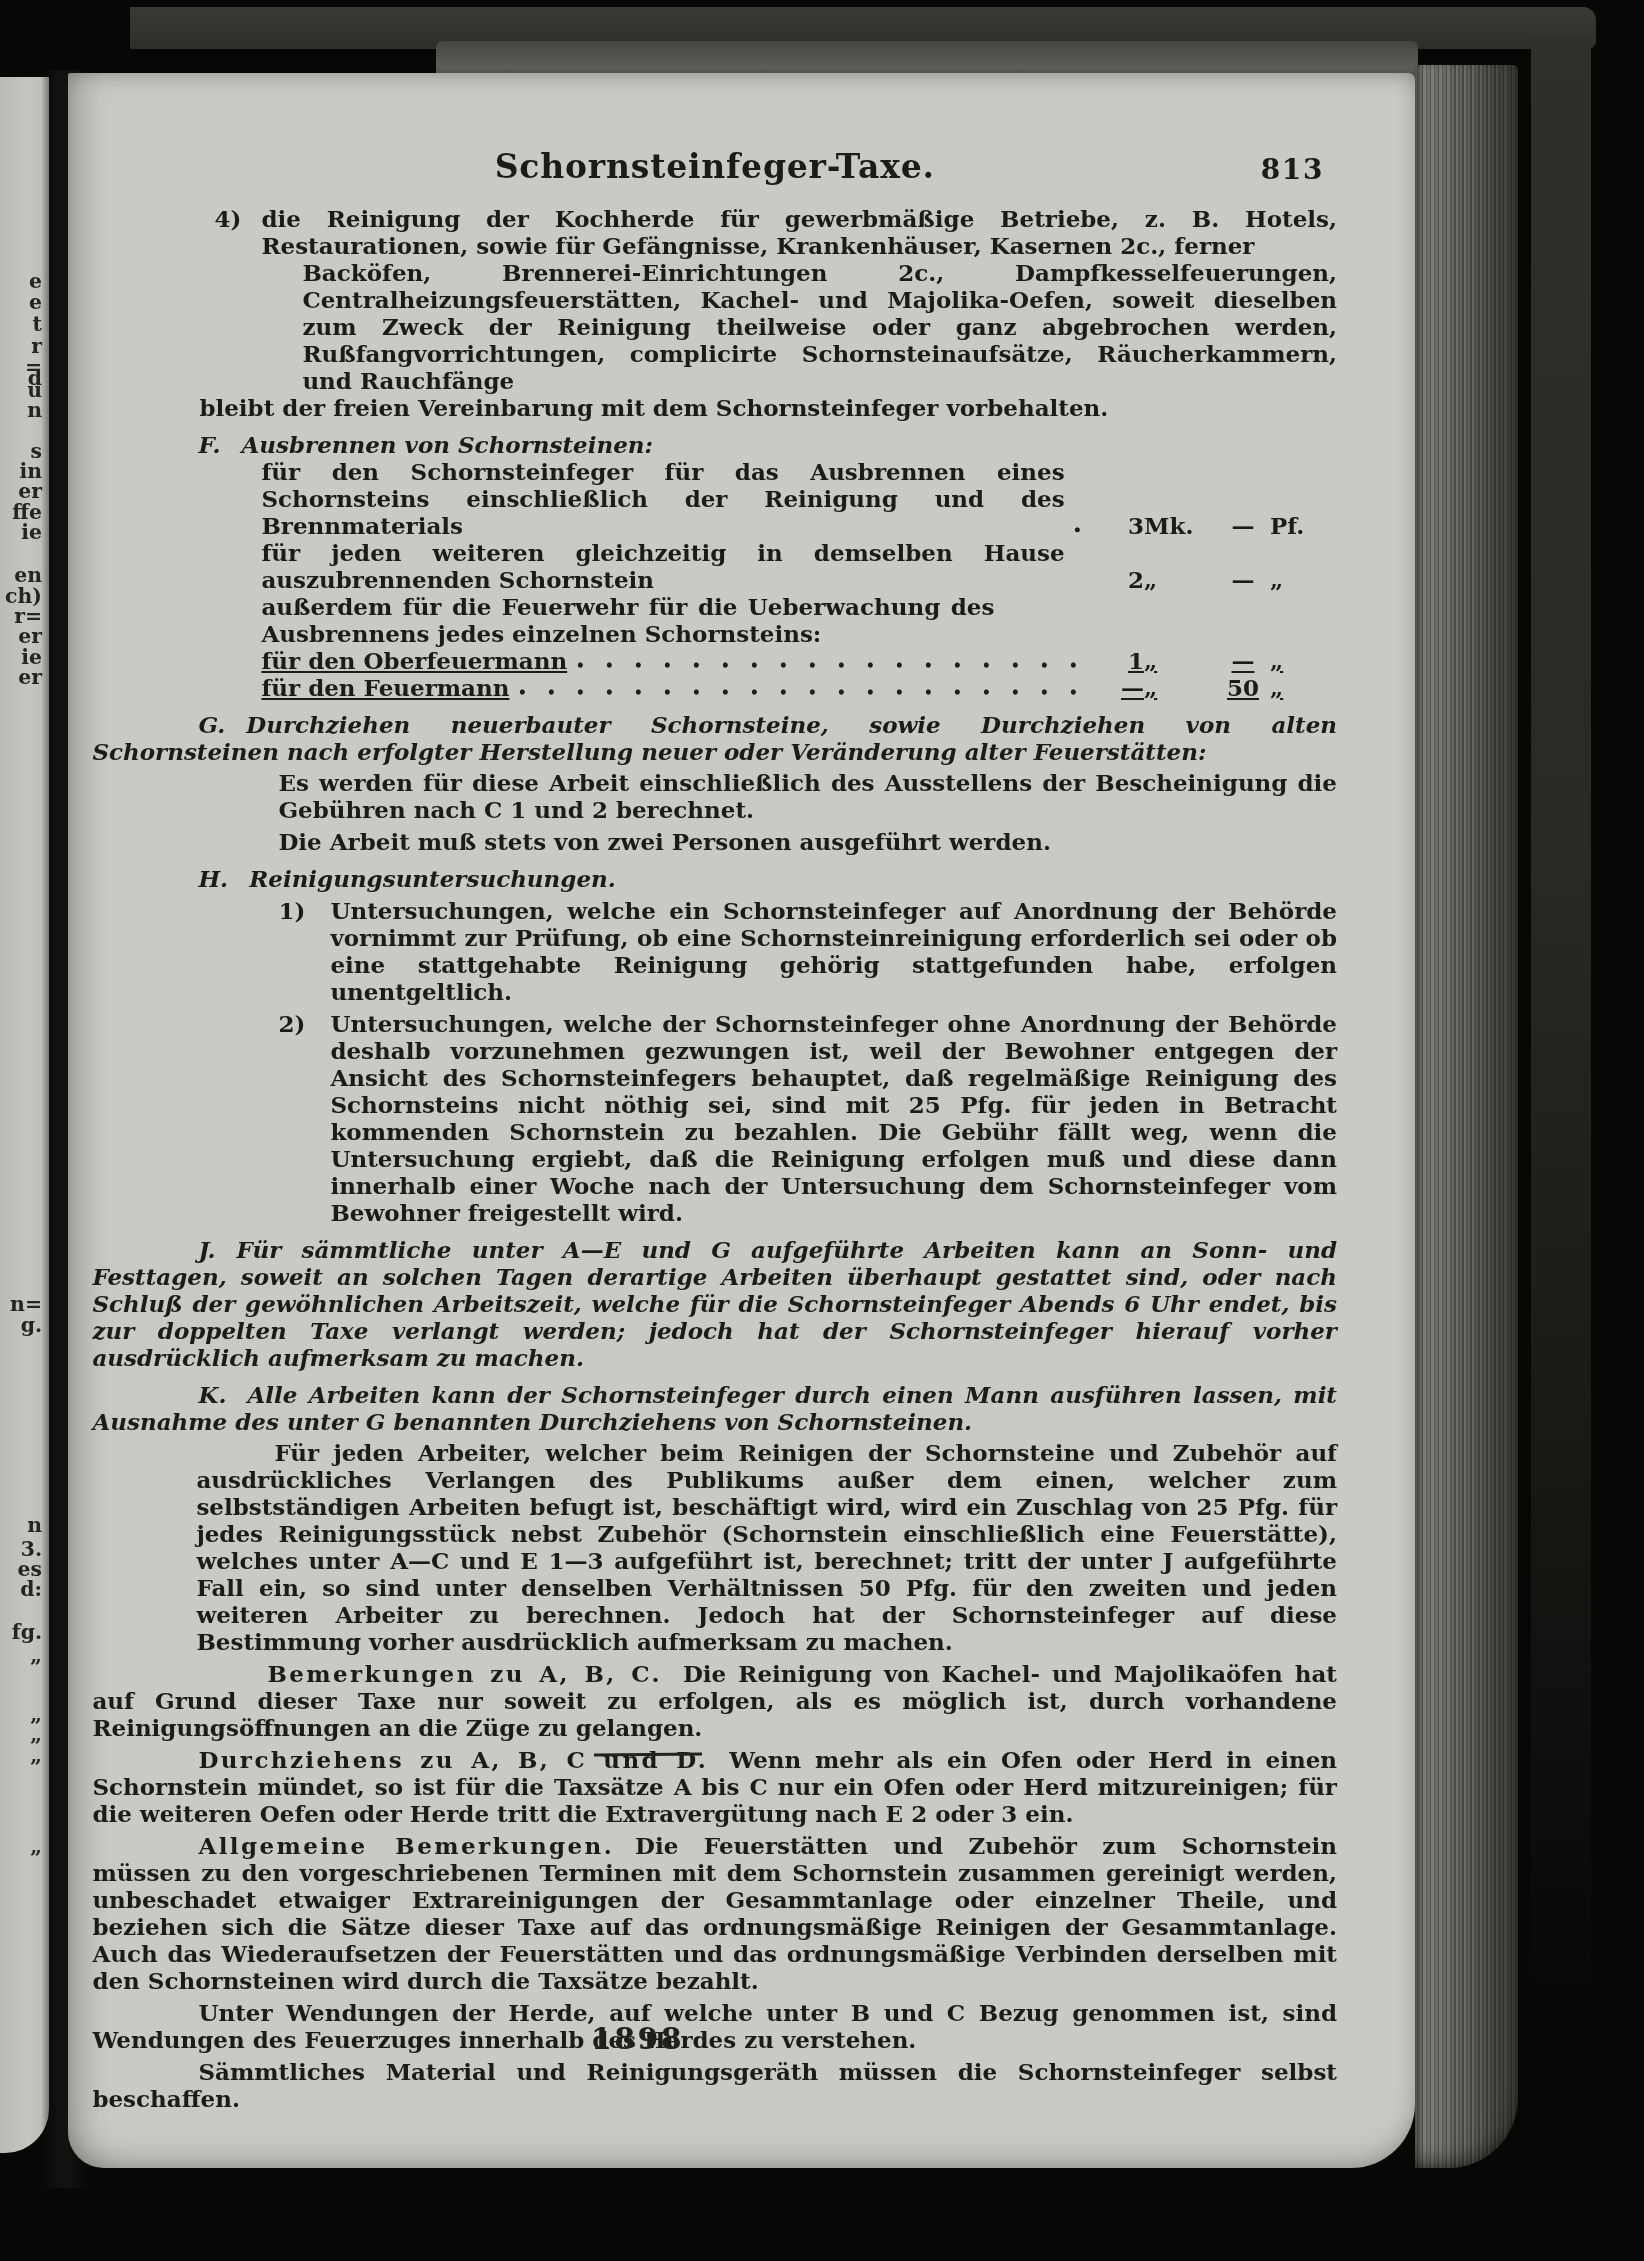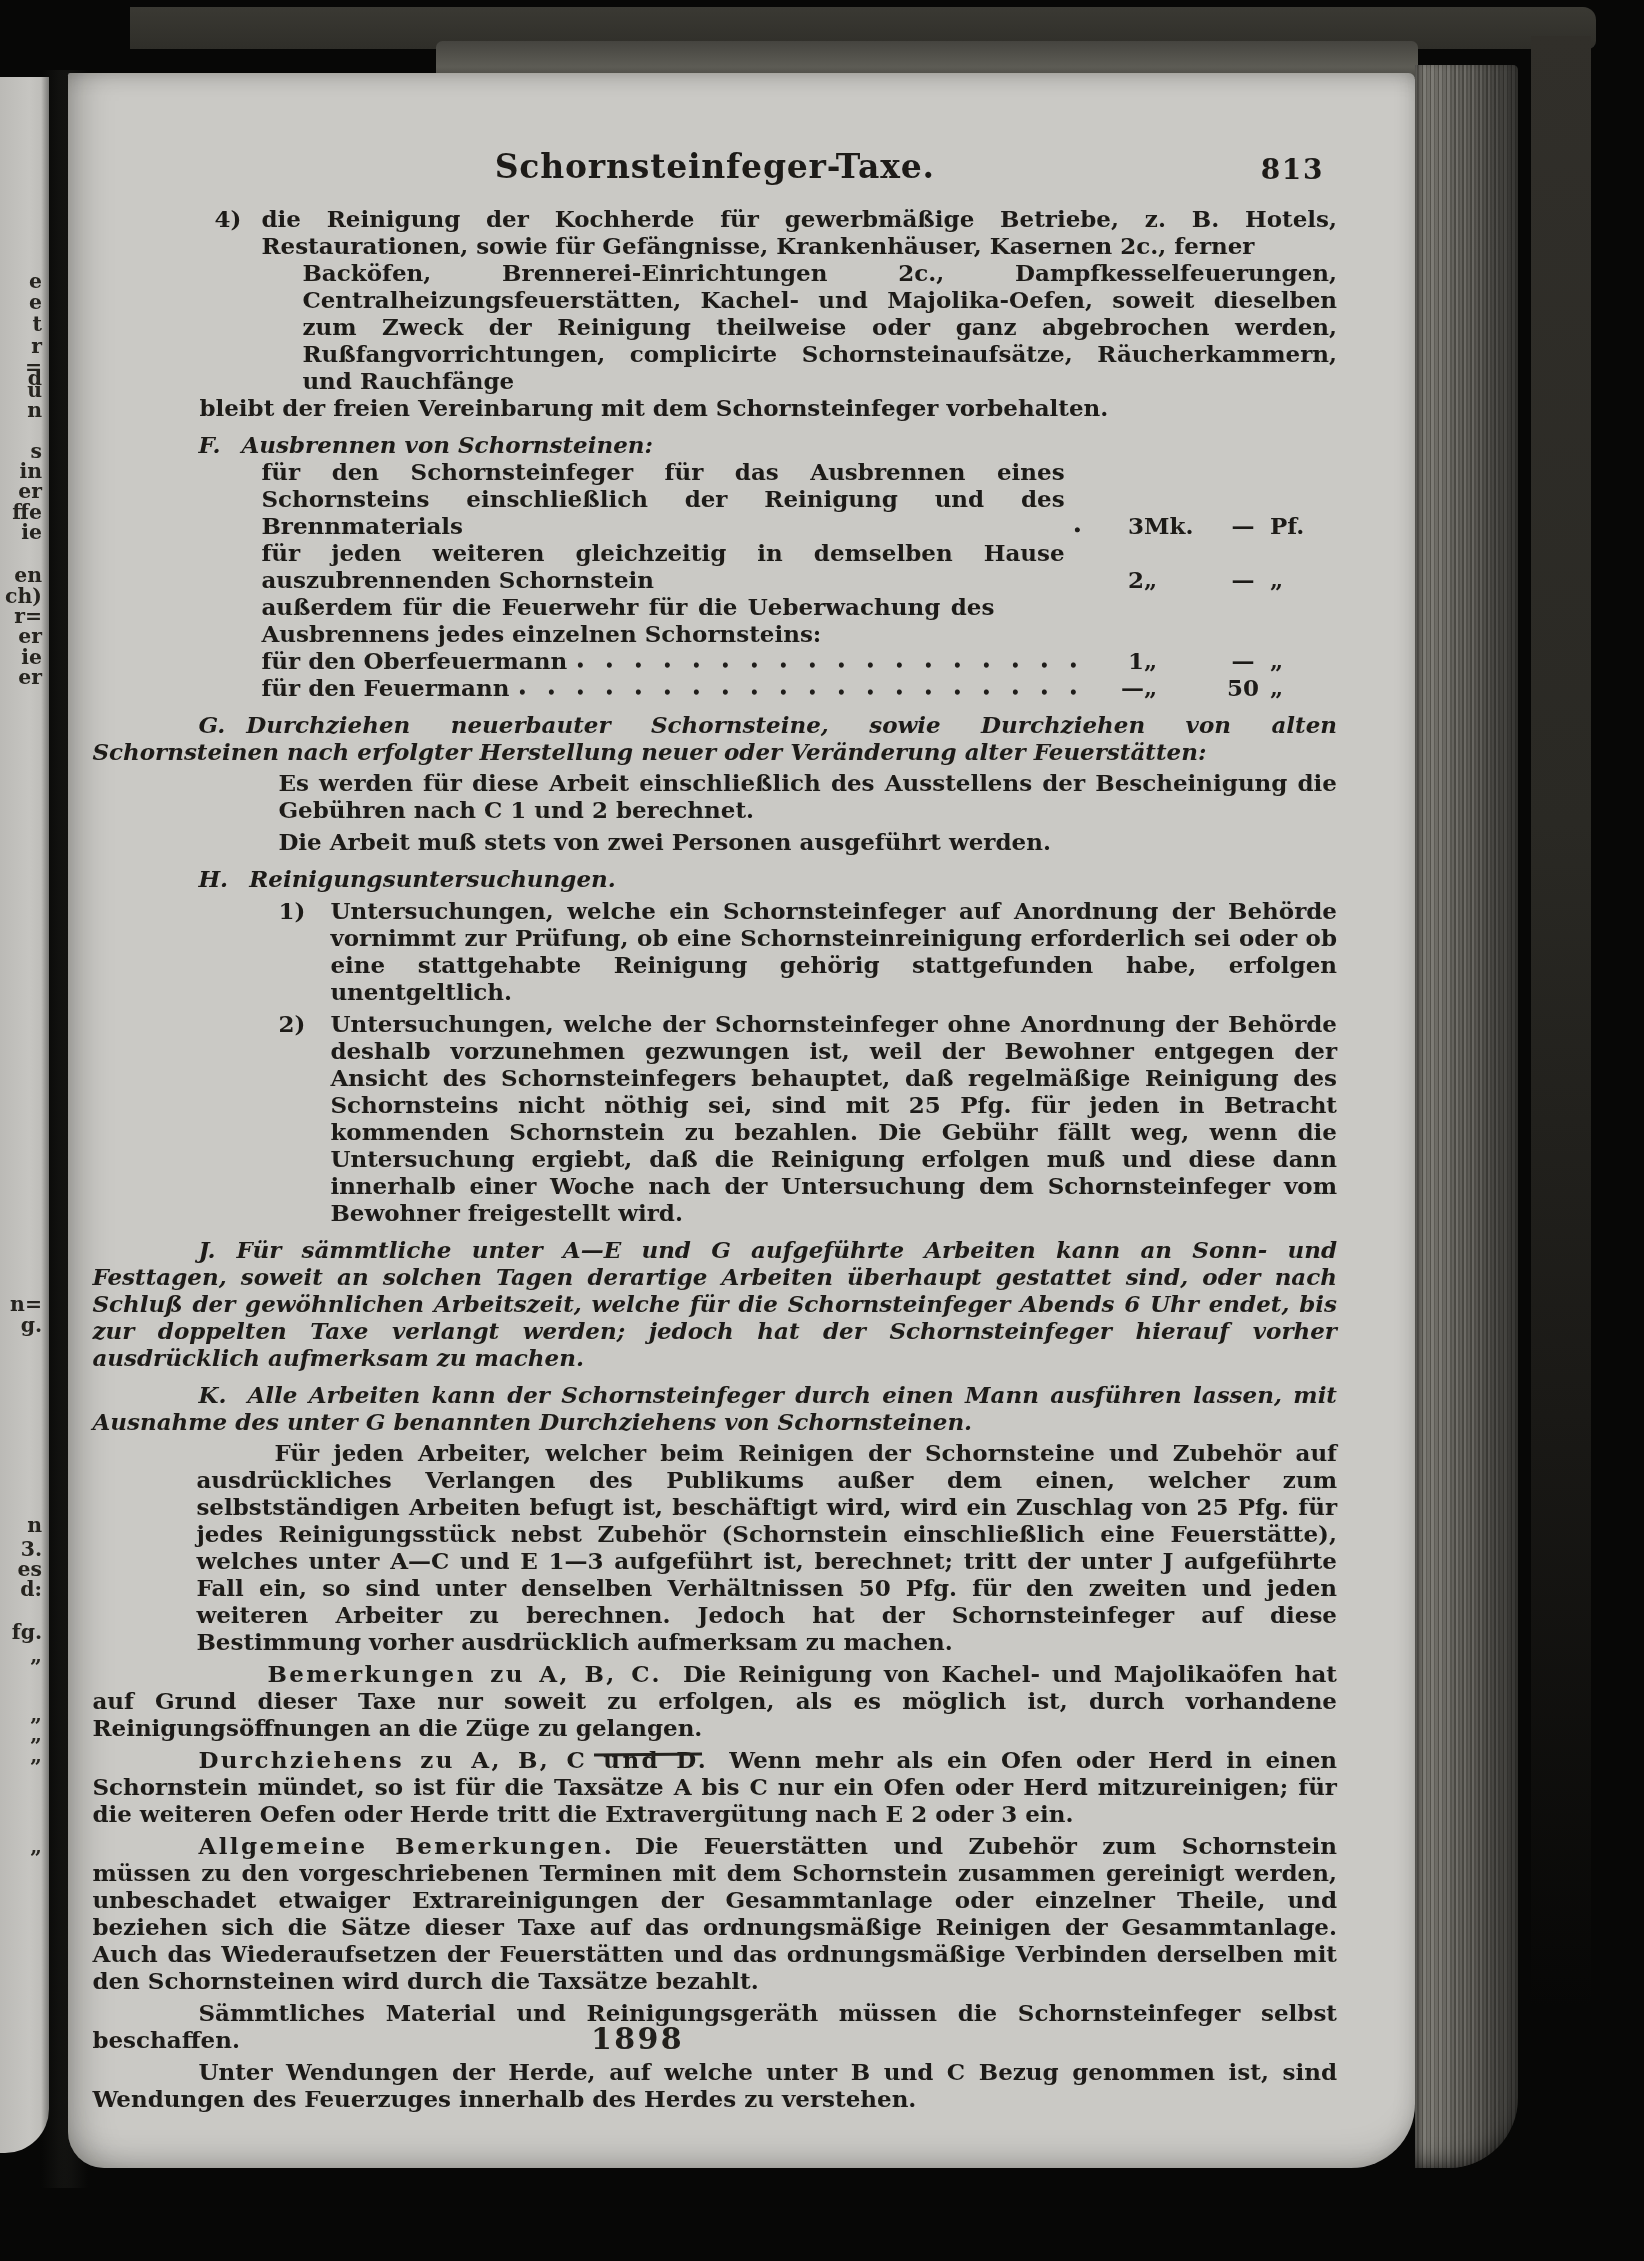--- a/index.html
+++ b/index.html
@@ -56,21 +56,21 @@
   .hang{position:relative;}
   .hang .hmark{position:absolute;left:0;top:0;}
   .item4{margin-left:122px;padding-left:47px;}
   .item4-inset{margin-left:210px;}
   .item4-close{margin-left:107px;}
   .subpara{margin-left:186px;}
   .hitem{margin-left:186px;padding-left:52px;}
   .workers{margin-left:104px;text-indent:78px;}
   
   .fee{display:flex;align-items:flex-end;margin-left:169px;}
-  .fee.deep{}
+  .fee.deep{text-decoration:underline;}
   .fee-label{flex:0 1 auto;text-align:justify;}
   .leader{flex:1 1 16.3px;min-width:19.5px;height:5.7px;margin:0 8.1px 5.7px 9.8px;
     background-image:radial-gradient(circle at 3.3px 2.9px,#201e1b 2.1px,rgba(0,0,0,0) 2.9px);
     background-size:29px 5.7px;background-repeat:repeat-x;background-position:left center;}
   .leader.plain{background:none;}
   .amt{flex:0 0 auto;display:flex;align-items:flex-end;}
   .amt span{display:inline-block;}
   .amt .a{width:42px;text-align:right;}
   .amt .b{width:72px;text-align:left;}
   .amt .c{width:54px;text-align:center;}
@@ -217,22 +217,22 @@
     </p>
 
     <p class="indent mt-sm">
       <span class="spaced">Durchziehens zu A, B, C und D.</span><span class="marker-gap"></span><span>Wenn mehr als ein Ofen oder Herd in einen Schornstein mündet, so ist für die Taxsätze A bis C nur ein Ofen oder Herd mitzureinigen; für die weiteren Oefen oder Herde tritt die Extravergütung nach E 2 oder 3 ein.</span>
     </p>
 
     <p class="indent mt-sm">
       <span class="spaced">Allgemeine Bemerkungen.</span><span class="marker-gap"></span><span>Die Feuerstätten und Zubehör zum Schornstein müssen zu den vorgeschriebenen Terminen mit dem Schornstein zusammen gereinigt werden, unbeschadet etwaiger Extrareinigungen der Gesammtanlage oder einzelner Theile, und beziehen sich die Sätze dieser Taxe auf das ordnungsmäßige Reinigen der Gesammtanlage.  Auch das Wiederaufsetzen der Feuerstätten und das ordnungsmäßige Verbinden derselben mit den Schornsteinen wird durch die Taxsätze bezahlt.</span>
     </p>
 
+    <p class="indent mt-sm">Unter Wendungen der Herde, auf welche unter B und C Bezug genommen ist, sind Wendungen des Feuerzuges innerhalb des Herdes zu verstehen.</p>
+
     <p class="indent mt-sm">Sämmtliches Material und Reinigungsgeräth müssen die Schornsteinfeger selbst beschaffen.</p>
-
-    <p class="indent mt-sm">Unter Wendungen der Herde, auf welche unter B und C Bezug genommen ist, sind Wendungen des Feuerzuges innerhalb des Herdes zu verstehen.</p>
 
   </div>
 
   <div class="end-rule"></div>
   <span class="year">1898</span>
 </div>
 
 
 </body></html>

